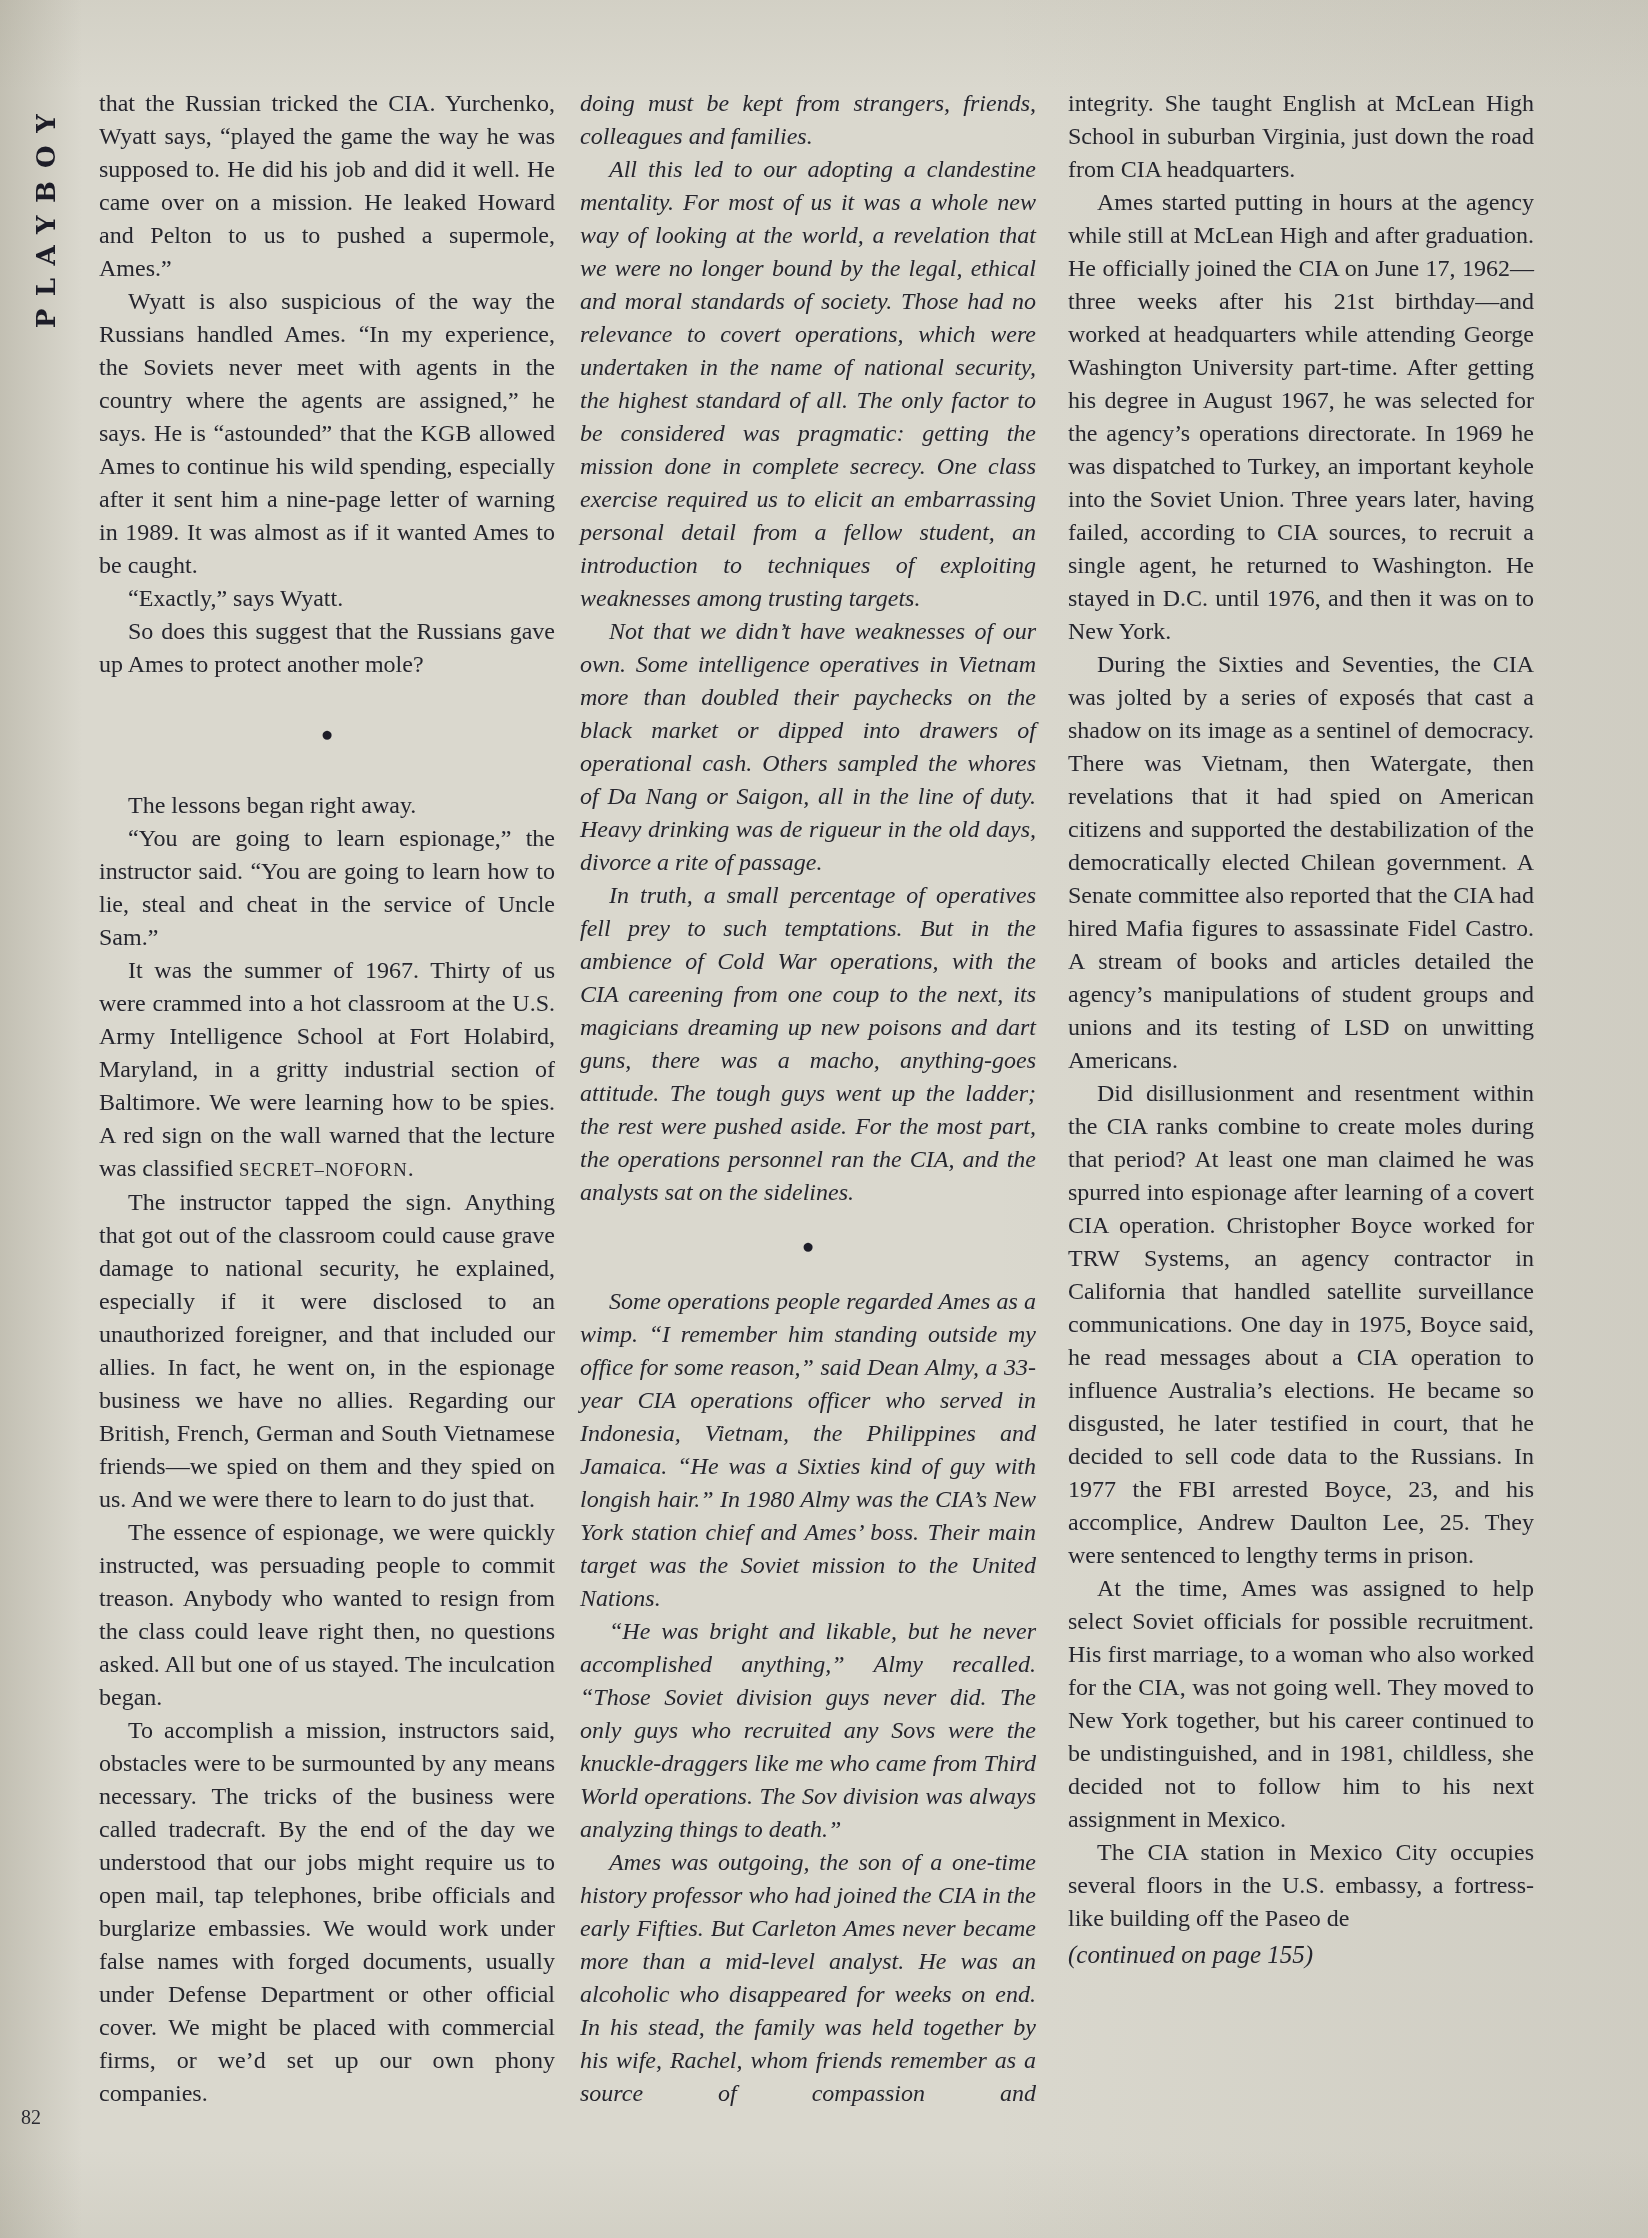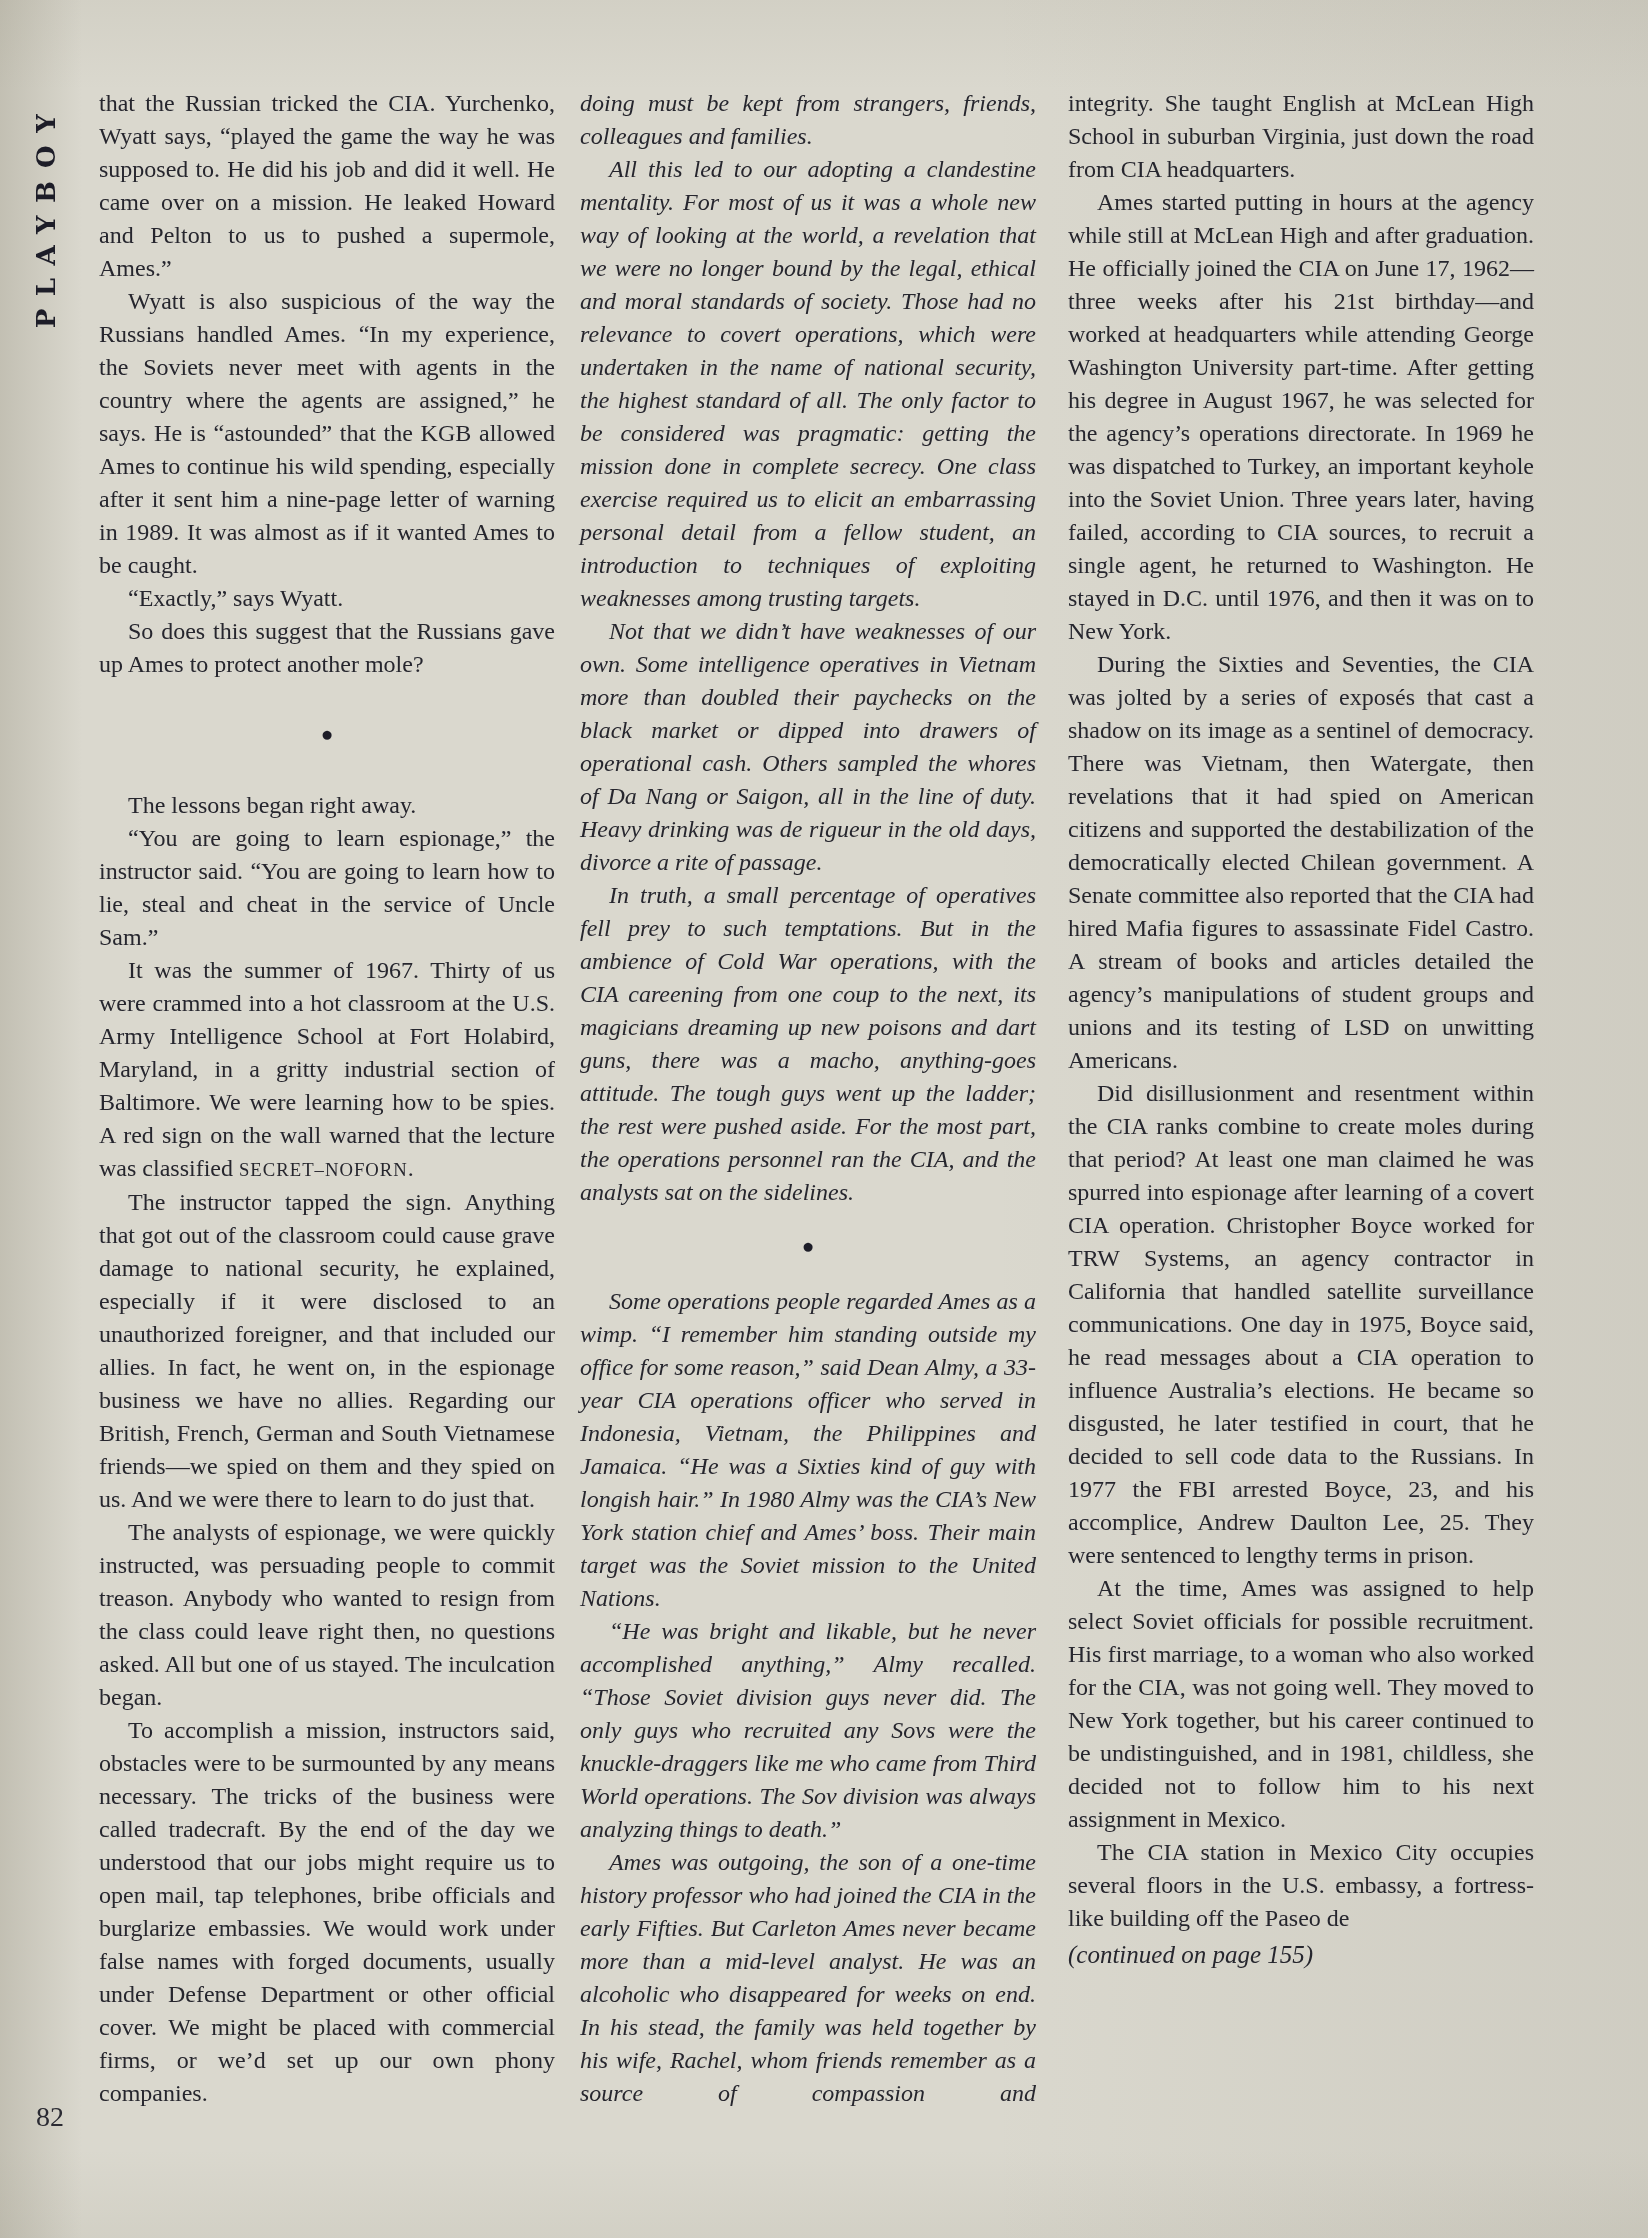--- a/index.html
+++ b/index.html
@@ -26,21 +26,21 @@
     transform:rotate(-90deg);
     white-space:nowrap;
     font-family:"DejaVu Serif","Liberation Serif",serif;
     font-weight:bold;
     font-size:26px;
     letter-spacing:12.5px;
     color:#1d1d28;
   }
   .pageno{
     position:absolute;left:21px;top:2103px;
-    font-size:28px;line-height:28px;color:#2b2b33;margin-left:15px;
+    font-size:20px;line-height:28px;color:#2b2b33;
   }
   .col{position:absolute;top:87px;}
   .col-1{left:99px;width:456px;}
   .col-2{left:580px;width:456px;font-style:italic;}
   .col-3{left:1068px;width:466px;}
   p.para{
     margin:0;
     font-size:24px;
     line-height:33px;
     text-align:justify;
@@ -77,21 +77,21 @@
   <div class="col col-1">
       <p class="para">that the Russian tricked the CIA. Yurchenko, Wyatt says, “played the game the way he was supposed to. He did his job and did it well. He came over on a mission. He leaked Howard and Pelton to us to pushed a supermole, Ames.”</p>
       <p class="para indent">Wyatt is also suspicious of the way the Russians handled Ames. “In my experience, the Soviets never meet with agents in the country where the agents are assigned,” he says. He is “astounded” that the KGB allowed Ames to continue his wild spending, especially after it sent him a nine-page letter of warning in 1989. It was almost as if it wanted Ames to be caught.</p>
       <p class="para indent">“Exactly,” says Wyatt.</p>
       <p class="para indent">So does this suggest that the Russians gave up Ames to protect another mole?</p>
       <div class="bullet-sep wide">●</div>
       <p class="para indent">The lessons began right away.</p>
       <p class="para indent">“You are going to learn espionage,” the instructor said. “You are going to learn how to lie, steal and cheat in the service of Uncle Sam.”</p>
       <p class="para indent"><span>It was the summer of 1967. Thirty of us were crammed into a hot classroom at the U.S. Army Intelligence School at Fort Holabird, Maryland, in a gritty industrial section of Baltimore. We were learning how to be spies. A red sign on the wall warned that the lecture was classified </span><span class="sc">SECRET–NOFORN</span><span>.</span></p>
       <p class="para indent">The instructor tapped the sign. Anything that got out of the classroom could cause grave damage to national security, he explained, especially if it were disclosed to an unauthorized foreigner, and that included our allies. In fact, he went on, in the espionage business we have no allies. Regarding our British, French, German and South Vietnamese friends—we spied on them and they spied on us. And we were there to learn to do just that.</p>
-      <p class="para indent">The analysts of espionage, we were quickly instructed, was persuading people to commit treason. Anybody who wanted to resign from the class could leave right then, no questions asked. All but one of us stayed. The inculcation began.</p>
+      <p class="para indent">The essence of espionage, we were quickly instructed, was persuading people to commit treason. Anybody who wanted to resign from the class could leave right then, no questions asked. All but one of us stayed. The inculcation began.</p>
       <p class="para indent">To accomplish a mission, instructors said, obstacles were to be surmounted by any means necessary. The tricks of the business were called tradecraft. By the end of the day we understood that our jobs might require us to open mail, tap telephones, bribe officials and burglarize embassies. We would work under false names with forged documents, usually under Defense Department or other official cover. We might be placed with commercial firms, or we’d set up our own phony companies.</p>
     </div>
   <div class="col col-2">
       <p class="para">doing must be kept from strangers, friends, colleagues and families.</p>
       <p class="para indent">All this led to our adopting a clandestine mentality. For most of us it was a whole new way of looking at the world, a revelation that we were no longer bound by the legal, ethical and moral standards of society. Those had no relevance to covert operations, which were undertaken in the name of national security, the highest standard of all. The only factor to be considered was pragmatic: getting the mission done in complete secrecy. One class exercise required us to elicit an embarrassing personal detail from a fellow student, an introduction to techniques of exploiting weaknesses among trusting targets.</p>
       <p class="para indent">Not that we didn’t have weaknesses of our own. Some intelligence operatives in Vietnam more than doubled their paychecks on the black market or dipped into drawers of operational cash. Others sampled the whores of Da Nang or Saigon, all in the line of duty. Heavy drinking was de rigueur in the old days, divorce a rite of passage.</p>
       <p class="para indent">In truth, a small percentage of operatives fell prey to such temptations. But in the ambience of Cold War operations, with the CIA careening from one coup to the next, its magicians dreaming up new poisons and dart guns, there was a macho, anything-goes attitude. The tough guys went up the ladder; the rest were pushed aside. For the most part, the operations personnel ran the CIA, and the analysts sat on the sidelines.</p>
       <div class="bullet-sep">●</div>
       <p class="para indent">Some operations people regarded Ames as a wimp. “I remember him standing outside my office for some reason,” said Dean Almy, a 33-year CIA operations officer who served in Indonesia, Vietnam, the Philippines and Jamaica. “He was a Sixties kind of guy with longish hair.” In 1980 Almy was the CIA’s New York station chief and Ames’ boss. Their main target was the Soviet mission to the United Nations.</p>
       <p class="para indent">“He was bright and likable, but he never accomplished anything,” Almy recalled. “Those Soviet division guys never did. The only guys who recruited any Sovs were the knuckle-draggers like me who came from Third World operations. The Sov division was always analyzing things to death.”</p>

